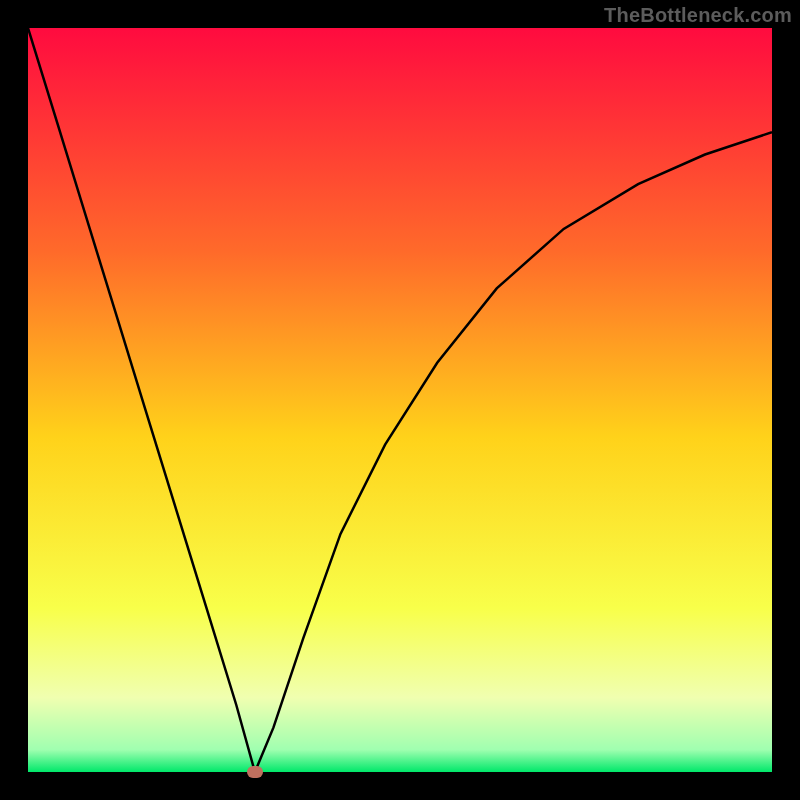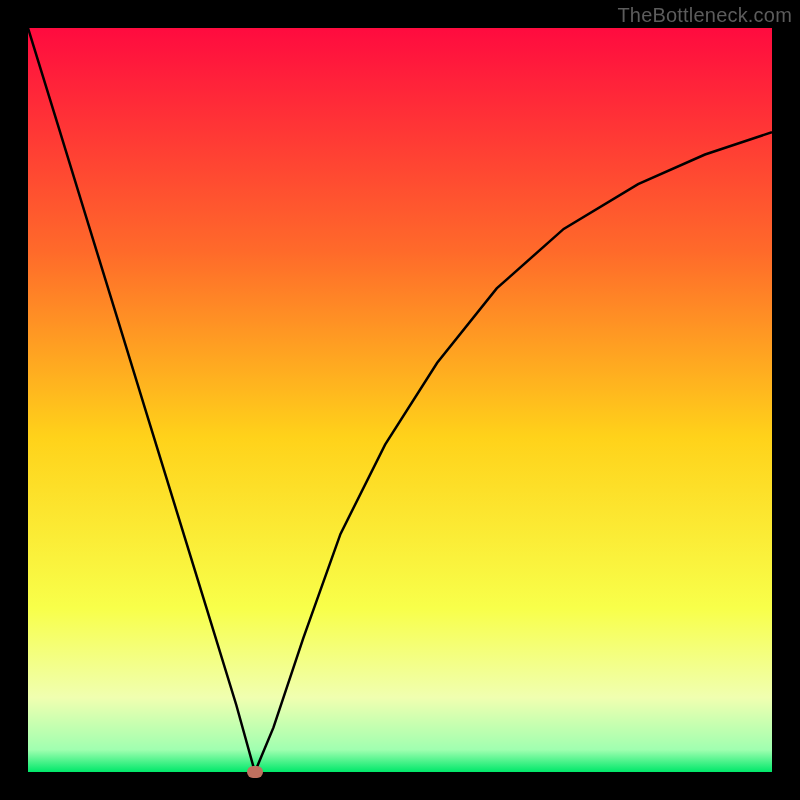--- a/index.html
+++ b/index.html
@@ -17,21 +17,21 @@
     width: 744px;
     height: 744px;
     
   }
   .watermark {
     position: absolute;
     top: 4px;
     right: 8px;
     font-family: Arial, Helvetica, sans-serif;
     font-size: 20px;
-    font-weight: normal;
+    font-weight: bold;
     color: #5c5c5c;
     letter-spacing: 0.2px;
   }
   svg.curve {
     position: absolute;
     left: 0;
     top: 0;
     width: 100%;
     height: 100%;
   }

